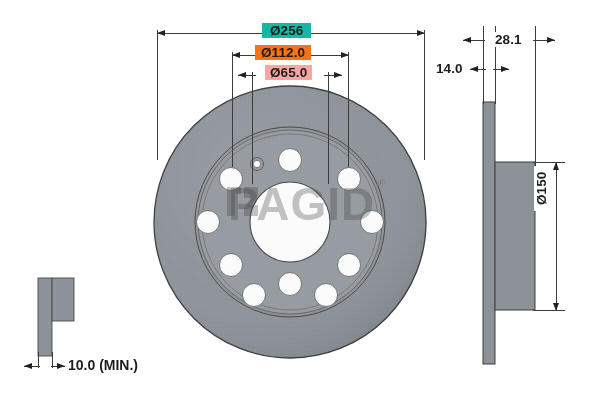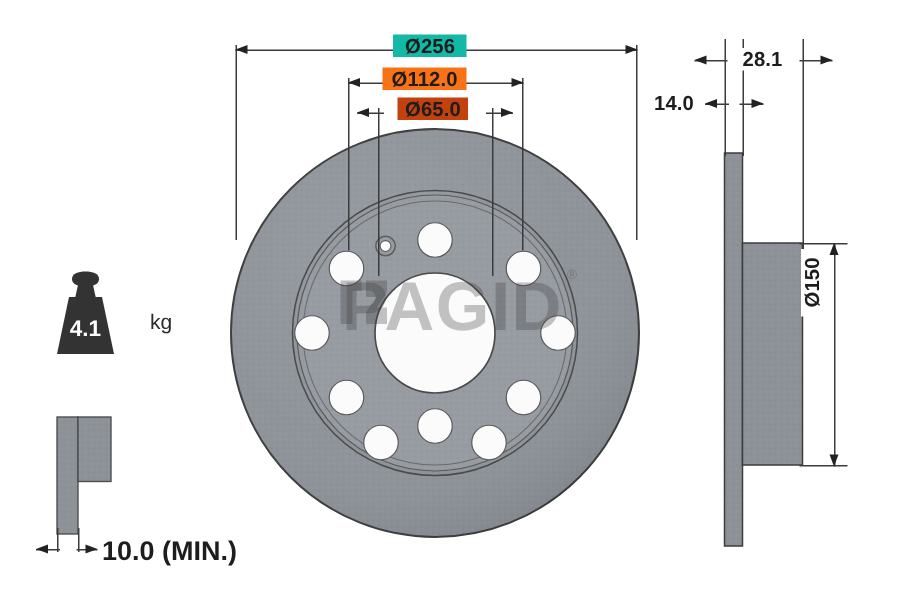--- a/index.html
+++ b/index.html
@@ -17,21 +17,21 @@
   .arrow.up{border-left:3.2px solid transparent;border-right:3.2px solid transparent;border-bottom:8px solid #222;}
   .arrow.down{border-left:3.2px solid transparent;border-right:3.2px solid transparent;border-top:8px solid #222;}
 
   
   .weight-wrap{position:absolute;left:26px;top:180px;width:110px;height:62px;}
   .wt-label{position:absolute;left:74px;top:26px;font-size:14px;color:#2a2a2a;font-weight:normal;}
   .wt-value{position:absolute;left:0;top:0;width:56px;text-align:center;font-size:15px;font-weight:bold;color:#ffffff;}
 
   
   .minprof{position:absolute;left:36px;top:276px;}
-  .mintext{position:absolute;left:68px;top:357px;font-size:18px;font-weight:bold;color:#1d1d1d;text-align:center;}
+  .mintext{position:absolute;left:68px;top:357px;font-size:14px;font-weight:bold;color:#1d1d1d;text-align:center;}
 
   .wm{position:absolute;font-size:46px;font-weight:bold;color:rgba(60,60,60,.30);
       letter-spacing:1px;user-select:none;}
 </style>
 </head>
 <body>
 
 <div class="root">
 
   <svg class="abs" style="left:150px;top:80px;" width="290" height="290">
@@ -103,21 +103,21 @@
   <div class="arrow left" style="left:232px;top:51.8px;"></div>
   <div class="arrow right" style="left:341px;top:51.8px;"></div>
   <div class="dimtext abs" style="left:255px;top:45px;background:#f97316;padding:0 6px;">Ø112.0</div>
 
   <div class="extline" style="left:252px;top:72px;height:112px;"></div>
   <div class="extline" style="left:328px;top:72px;height:112px;"></div>
   <div class="dimline" style="left:238px;top:75px;width:18px;"></div>
   <div class="dimline" style="left:324px;top:75px;width:18px;"></div>
   <div class="arrow left" style="left:238px;top:71.8px;"></div>
   <div class="arrow right" style="left:334px;top:71.8px;"></div>
-  <div class="dimtext abs" style="left:265px;top:65px;background:#c2410c;padding:0 5px;">Ø65.0</div>
+  <div class="dimtext abs" style="left:265px;top:65px;background:#fca5a5;padding:0 5px;">Ø65.0</div>
 
   <svg class="abs" style="left:470px;top:80px;" width="70" height="290">
     <defs>
       <pattern id="tex3" width="4" height="4" patternUnits="userSpaceOnUse">
         <rect width="4" height="4" fill="#8d9299"></rect>
         <circle cx="1" cy="1" r="0.45" fill="#95999f"></circle>
         <circle cx="3" cy="3" r="0.45" fill="#858a91"></circle>
       </pattern>
     </defs>
 
@@ -142,29 +142,20 @@
   <div class="arrow right" style="left:501px;top:65.8px;"></div>
   <div class="dimtext abs" style="left:433px;top:61px;background:#fff;padding:0 3px;">14.0</div>
 
   <div class="dimline" style="left:533px;top:162px;width:32px;"></div>
   <div class="dimline" style="left:533px;top:310px;width:32px;"></div>
   <div class="vdimline" style="left:556px;top:162px;height:149px;"></div>
   <div class="arrow up" style="left:552.8px;top:162px;"></div>
   <div class="arrow down" style="left:552.8px;top:303px;"></div>
   <div class="dimtext abs" style="left:534px;top:211px;transform:rotate(-90deg);transform-origin:left top;background:#fff;padding:0 6px;">Ø150</div>
 
-  <div class="weight-wrap">
-    <svg width="66" height="62" style="position:absolute;left:0;top:0;">
-      <path d="M22 6 C22 2.5, 26 1, 31 1 C36 1, 40 2.5, 40 6 C40 9.5, 36 11, 31 11 C26 11, 22 9.5, 22 6 Z" fill="#333333"></path>
-      <path d="M26 10 L36 10 L38 19 L24 19 Z" fill="#333333"></path>
-      <path d="M20 18 L42 18 L50 56 L12 56 Z" fill="#333333"></path>
-    </svg>
-    <div class="wt-value" style="left:2px;top:31px;width:58px;">4.1</div>
-    <div class="wt-label">kg</div>
-  </div>
 
   <svg class="minprof" width="120" height="100">
     <defs>
       <pattern id="tex4" width="4" height="4" patternUnits="userSpaceOnUse">
         <rect width="4" height="4" fill="#8d9299"></rect>
         <circle cx="1" cy="1" r="0.45" fill="#95999f"></circle>
         <circle cx="3" cy="3" r="0.45" fill="#858a91"></circle>
       </pattern>
       <pattern id="tex5" width="4" height="4" patternUnits="userSpaceOnUse">
         <rect width="4" height="4" fill="#8d9299"></rect>

